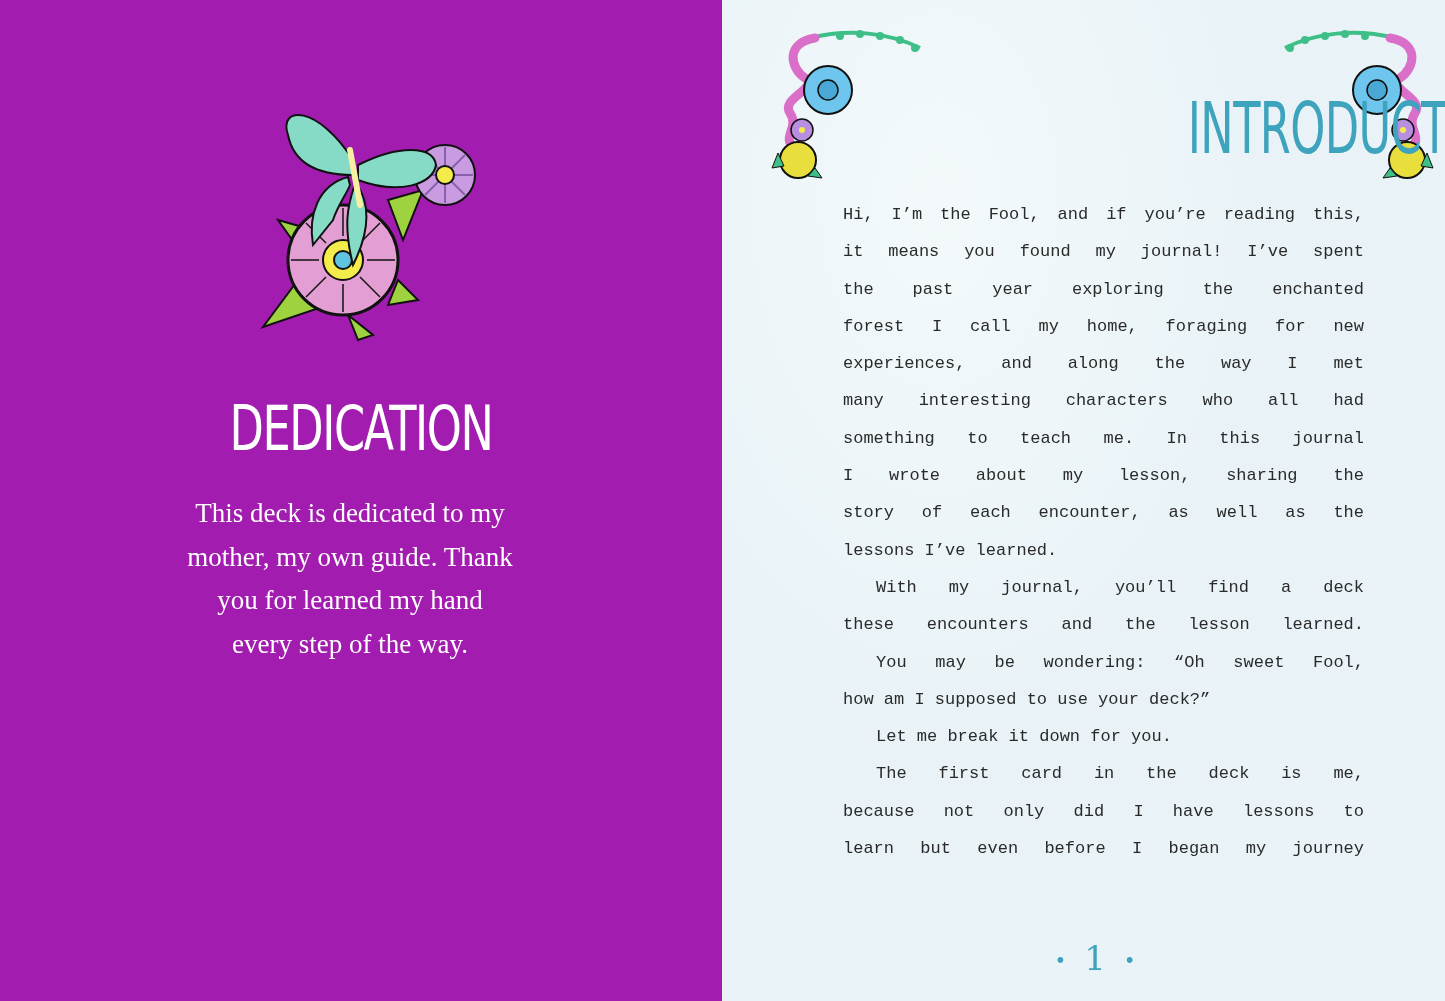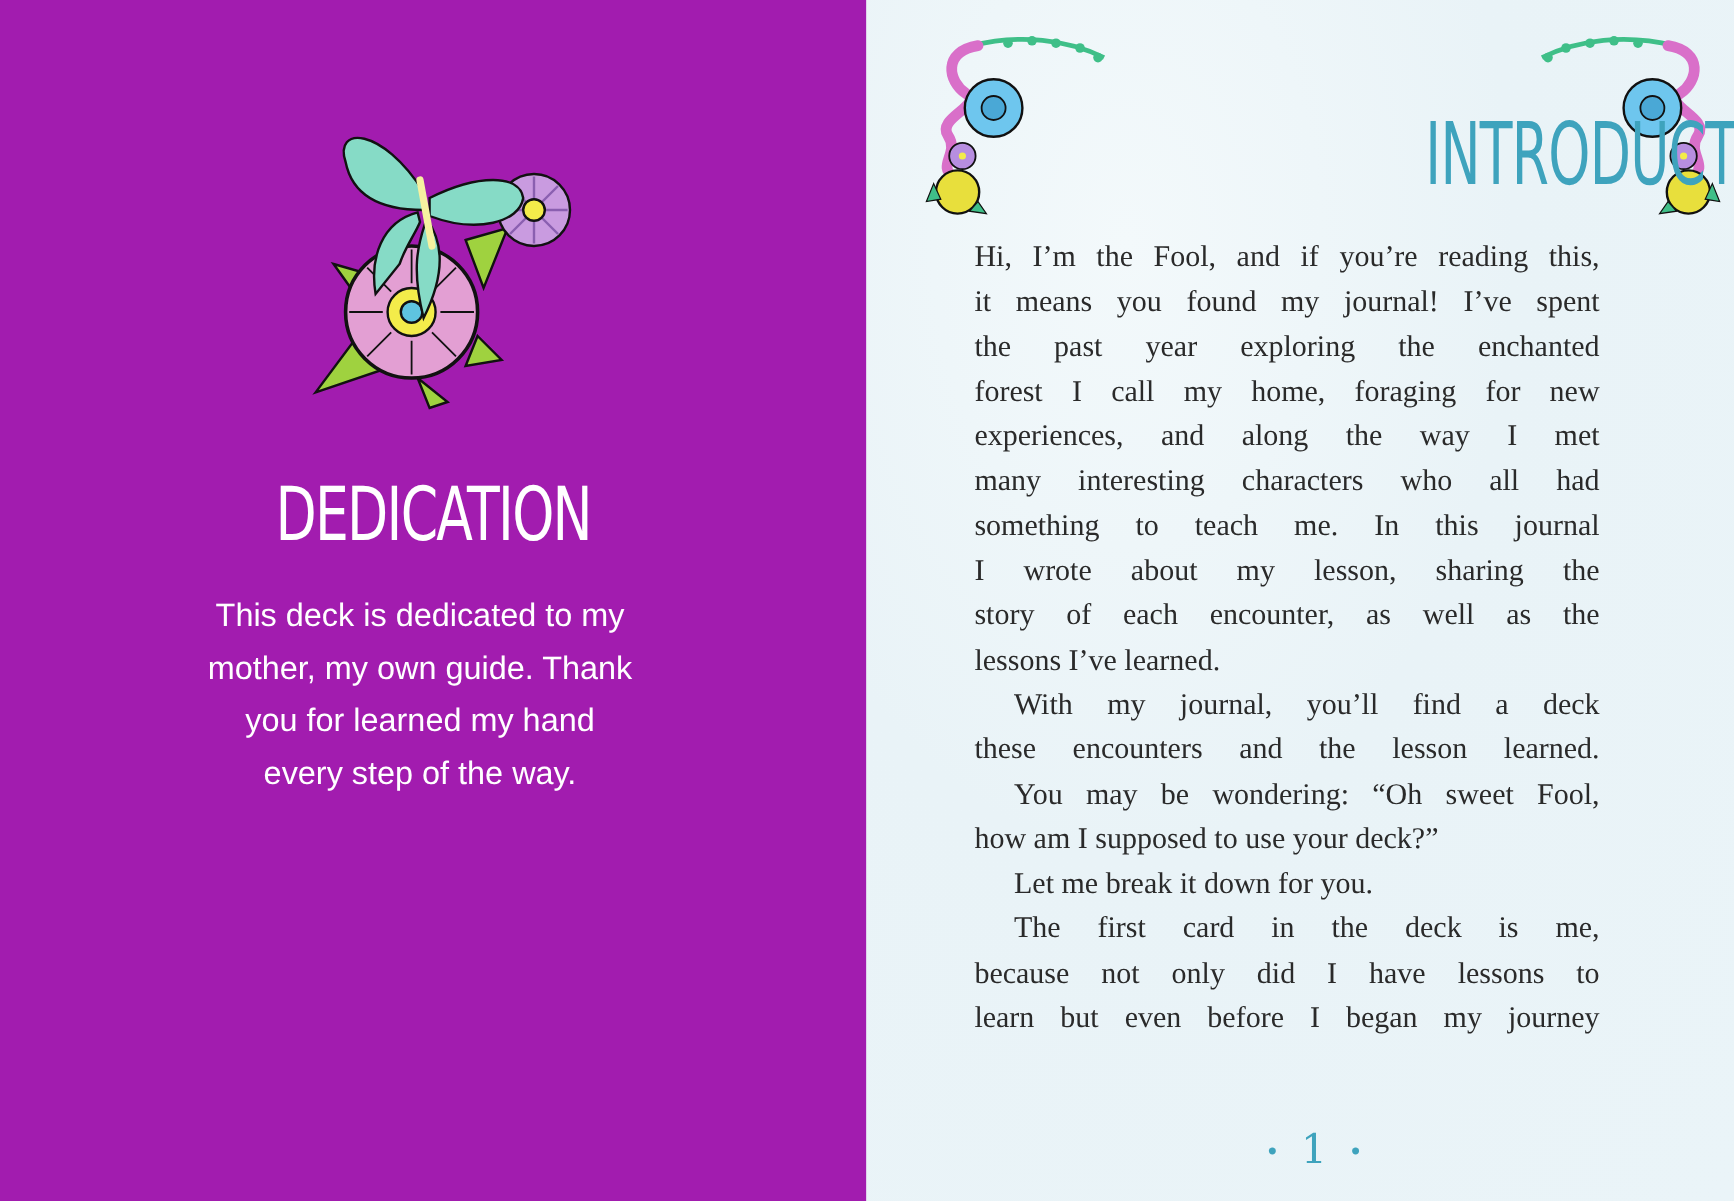--- a/index.html
+++ b/index.html
@@ -5,27 +5,27 @@
   html, body { margin:0; padding:0; }
   body { width:1445px; height:1001px; overflow:hidden; position:relative; background:#eef6f9; }
   .left-page { position:absolute; left:0; top:0; width:722px; height:1001px; background:#a21caf; }
   .right-page { position:absolute; left:722px; top:0; width:723px; height:1001px;
     background: radial-gradient(ellipse at 30% 20%, #f3f9fb 0%, #e9f3f7 45%, #eaf4f8 100%); }
   .ornament { position:absolute; }
   .ded-title { position:absolute; left:0; width:722px; top:392px; text-align:center;
     font-family:"DejaVu Sans", sans-serif; font-size:62px; color:#ffffff; letter-spacing:-2px;
     transform:scaleX(0.72); transform-origin:361px 0; font-weight:normal; }
   .ded-text { position:absolute; left:110px; width:480px; top:492px; text-align:center;
-    font-family:Liberation Sans, sans-serif; color:#ffffff; font-size:27px; line-height:43.5px; }
+    font-family:Liberation Serif, serif; color:#ffffff; font-size:27px; line-height:43.5px; }
   .ded-text span { display:block; }
   .intro-title { position:absolute; left:722px; width:723px; top:86px; text-align:center;
     font-family:"DejaVu Sans", sans-serif; font-size:72px; color:#3ea3bd; letter-spacing:-1px;
     transform:scaleX(0.62); transform-origin:1083px 0; }
-  .body-text { position:absolute; left:812px; width:521px; top:196px;
-    font-family:Liberation Serif, serif; font-size:25px; line-height:37.3px; color:#2a2a2a; }
+  .body-text { position:absolute; left:843px; width:521px; top:196px;
+    font-family:Liberation Mono, monospace; font-size:17px; line-height:37.3px; color:#2a2a2a; }
   .body-text .line { display:block; text-align:justify; text-align-last:justify; height:37.3px; white-space:nowrap; overflow:visible; }
   .body-text .line.last { text-align-last:left; }
   .body-text .line.indent { padding-left:33px; }
   .page-number { position:absolute; left:1030px; width:130px; top:938px; text-align:center;
     font-family:"DejaVu Serif", serif; font-size:34px; color:#3ea3bd; }
   .page-number .dot { font-size:20px; vertical-align:middle; margin:0 18px; }
 </style>
 </head>
 <body>
 

